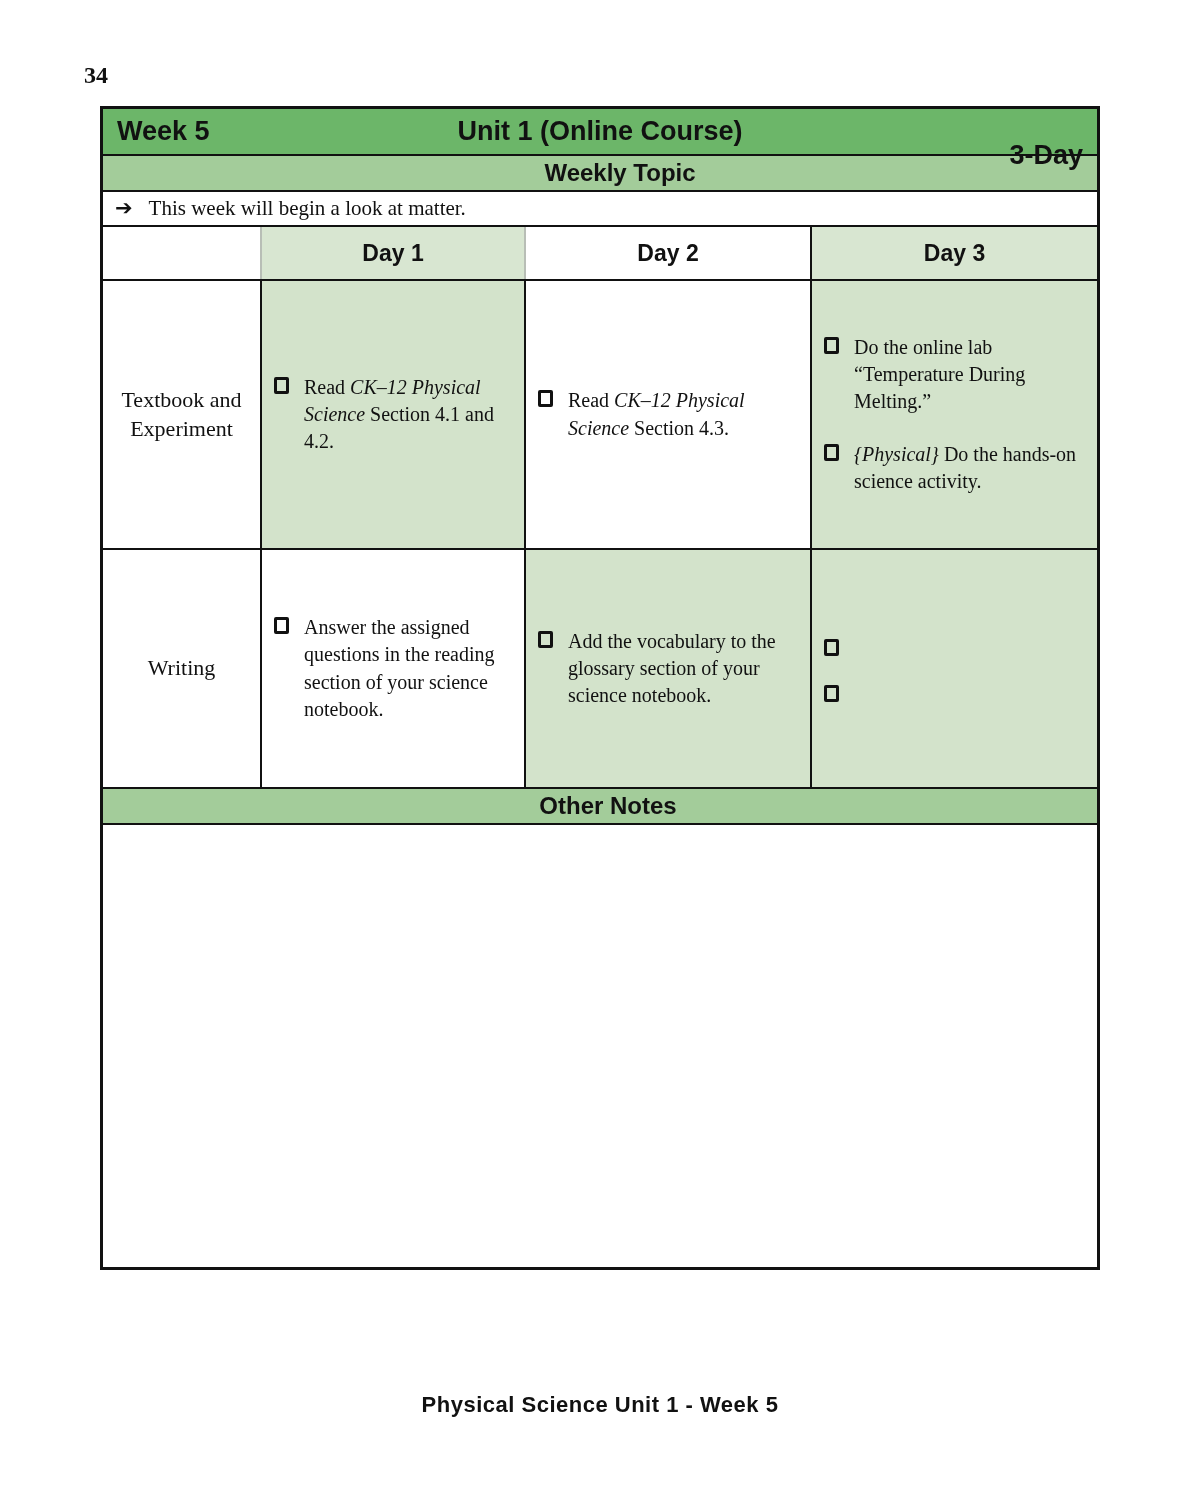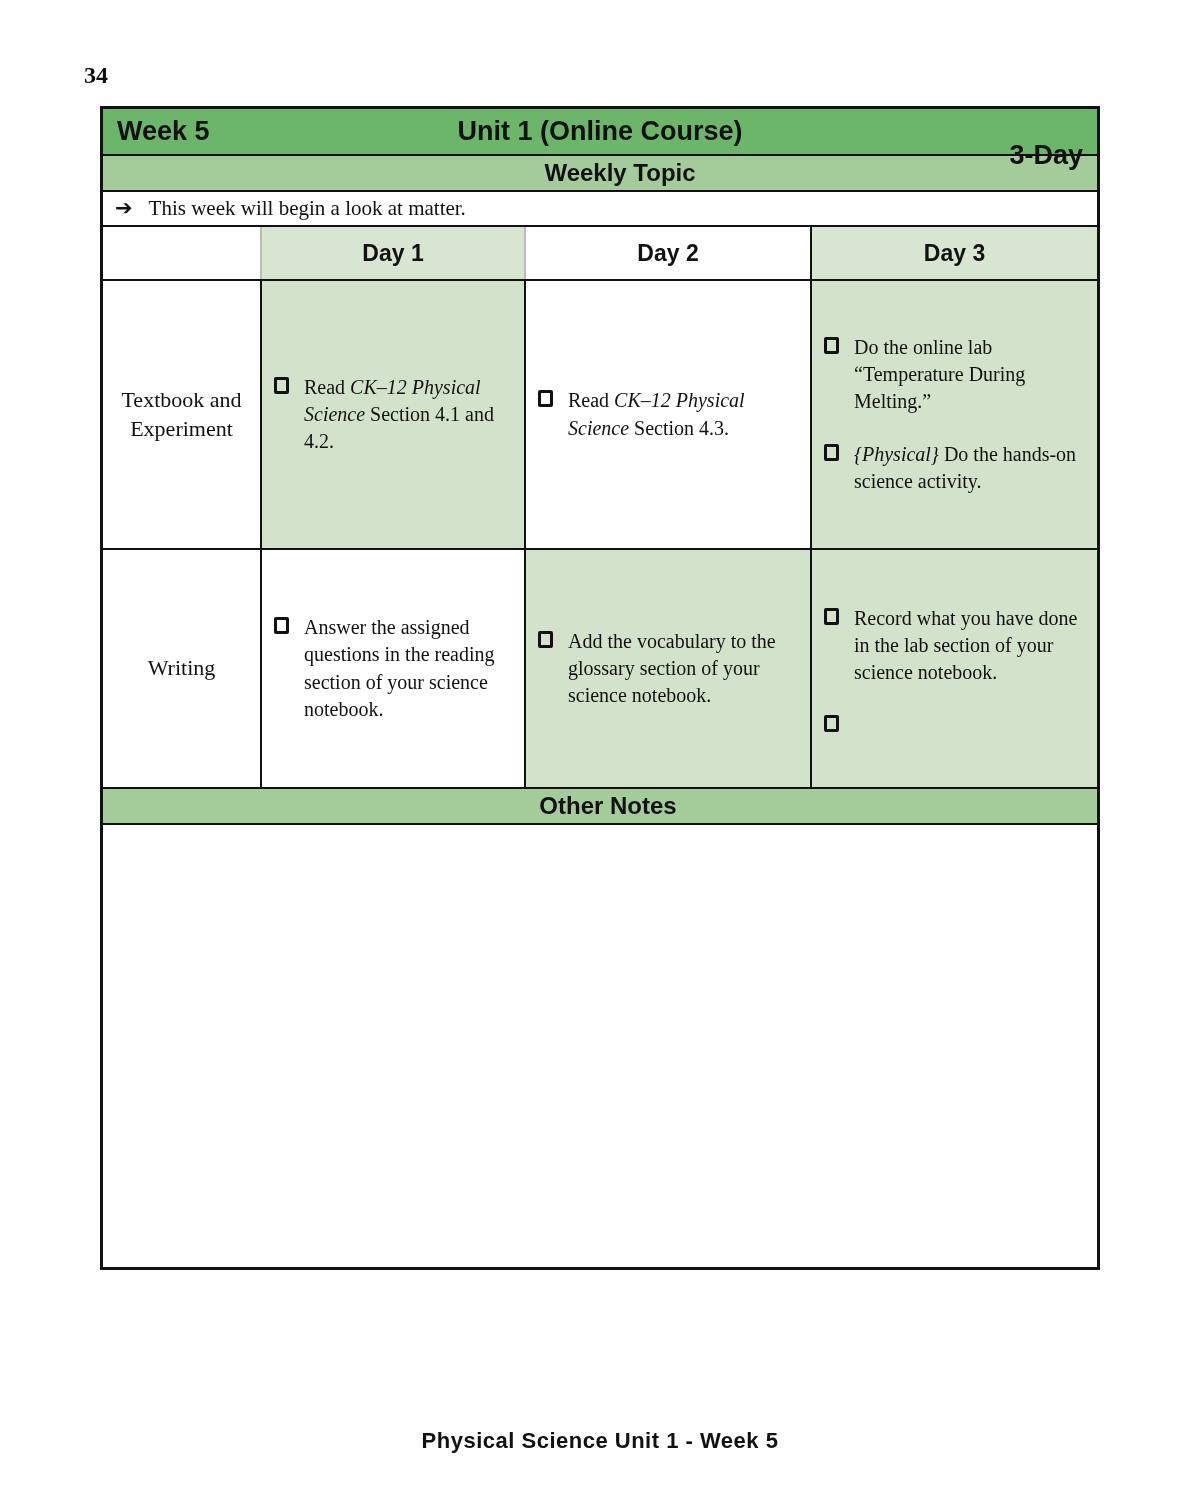--- a/index.html
+++ b/index.html
@@ -89,21 +89,21 @@
     height: 36px; background: var(--band_green);
     border-top: 2px solid var(--line_black);
     display: flex; align-items: center; justify-content: center;
     font-family: "Liberation Sans", sans-serif; font-weight: 700; font-size: 24px; padding-left: 16px;
   }
   .notes-area { height: 444px; background: #fff; border-top: 2px solid var(--line_black); }
 
   .footer {
     position: absolute; left: 0; top: 1392px; width: 100%;
     text-align: center; font-family: "Liberation Sans", sans-serif;
-    font-weight: 700; font-size: 22px; letter-spacing: 0.5px; margin-top: 36px;
+    font-weight: 700; font-size: 22px; letter-spacing: 0.5px;
   }
 </style>
 </head>
 <body>
 
 <div class="page-number">34</div>
 
 <div class="planner-table">
 
   <div class="title-bar">
@@ -168,21 +168,20 @@
     <div class="cell green">
       <div class="item">
         <span class="checkbox"></span>
         <div class="item-text">Add the vocabulary to the glossary section of your science notebook.</div>
       </div>
     </div>
 
     <div class="cell green">
       <div class="item">
         <span class="checkbox"></span>
-        <div class="item-text">Record what you have done in the lab section of your science notebook.</div>
       </div>
       <div class="item">
         <span class="checkbox"></span>
       </div>
     </div>
   </div>
 
   <div class="other-notes-bar">Other Notes</div>
   <div class="notes-area"></div>
 

